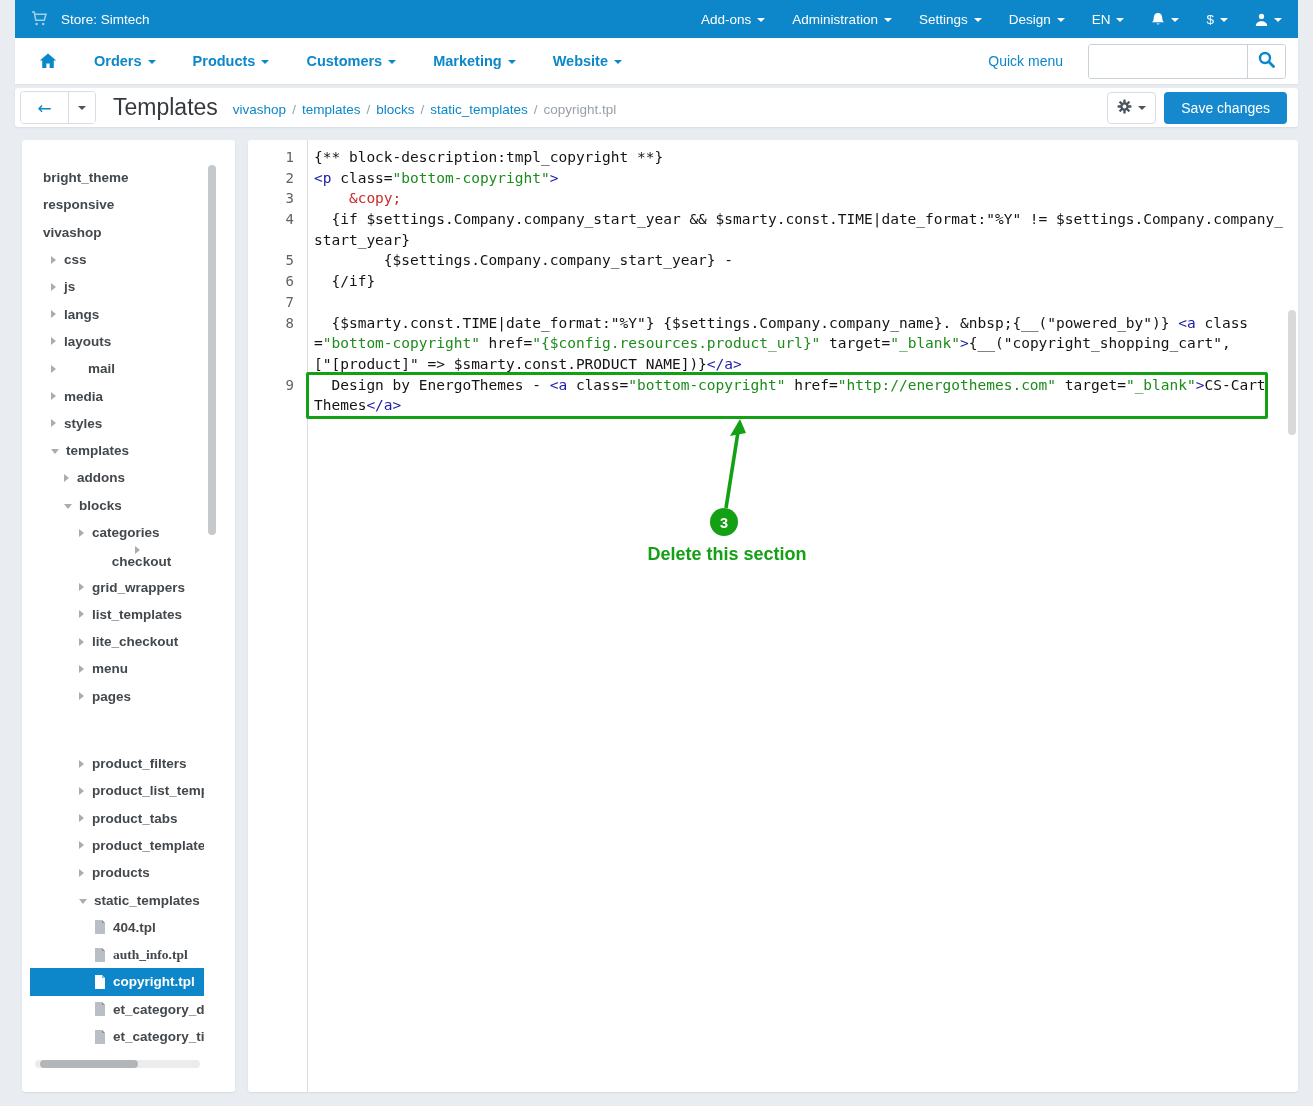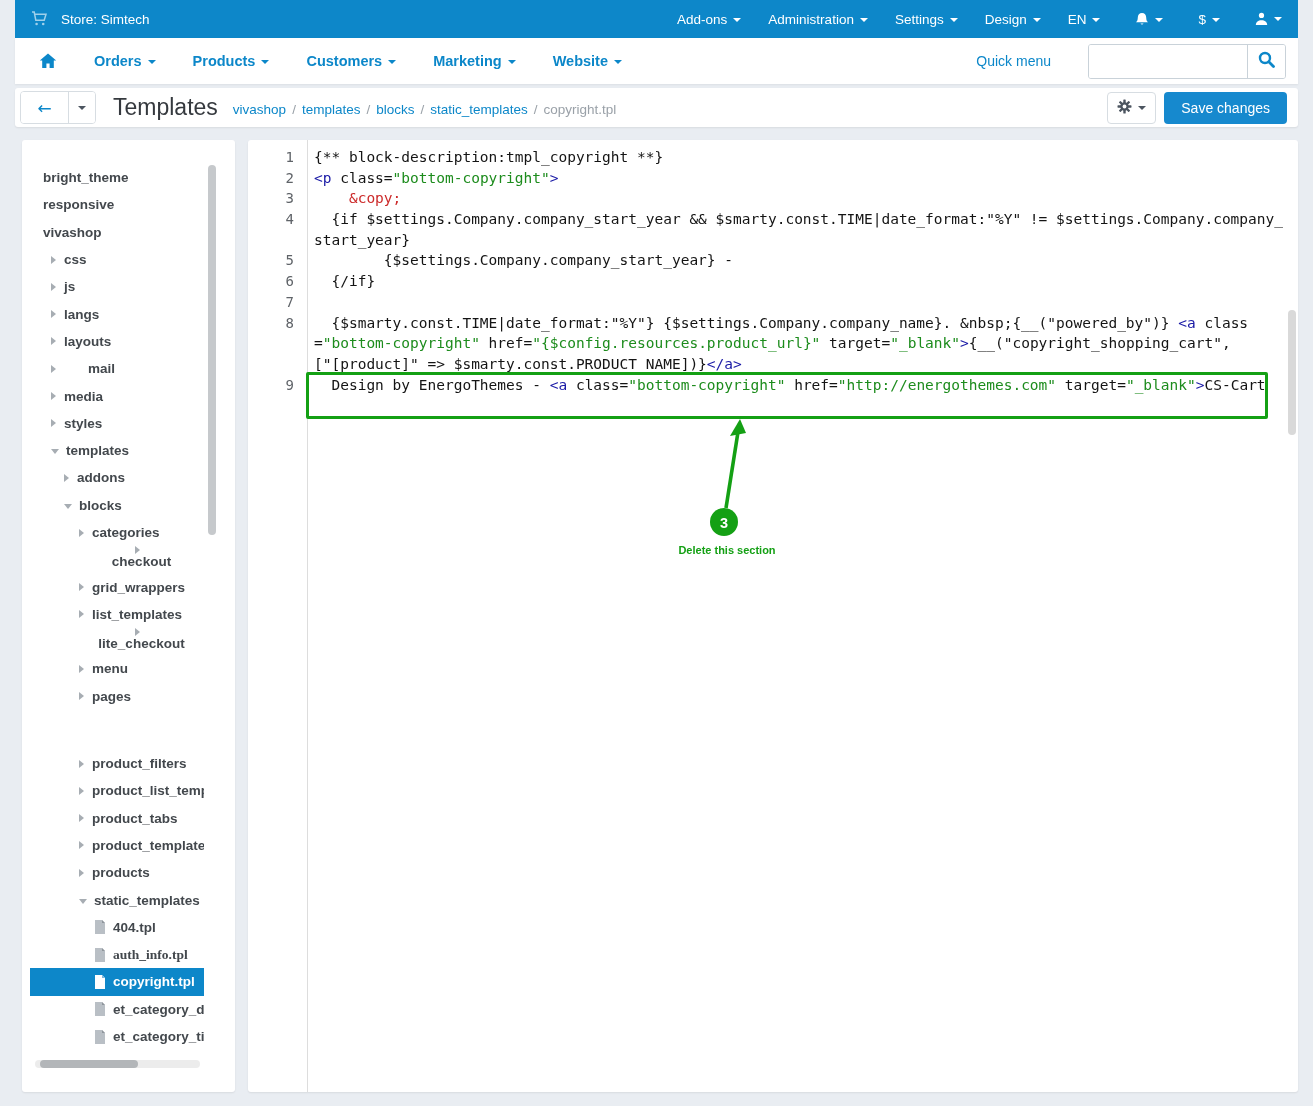--- a/index.html
+++ b/index.html
@@ -7,32 +7,32 @@
     width:1313px;height:1106px;position:relative;overflow:hidden;
     background:#e9edf2;font-family:"Liberation Sans",sans-serif;
     -webkit-font-smoothing:antialiased;
   }
   .card{background:#fff;border-radius:3px;box-shadow:0 1px 2px rgba(0,0,0,.08);}
 
   
   .topbar{position:absolute;left:15px;right:15px;top:0;height:38px;background:#0d87c9;
     display:flex;align-items:center;justify-content:space-between;padding:0 16px;box-sizing:border-box;color:#fff;}
   .topbar-left{display:flex;align-items:center;gap:13px;font-size:13.5px;}
-  .topbar-right{display:flex;align-items:flex-start;gap:35px;font-size:13.5px;}
+  .topbar-right{display:flex;align-items:flex-end;gap:27px;font-size:13.5px;}
   .menu-item{display:flex;align-items:center;gap:6px;cursor:pointer;white-space:nowrap;}
   .caret{width:0;height:0;border-left:4px solid transparent;border-right:4px solid transparent;border-top:4px solid currentColor;display:inline-block;margin-top:1px;}
   .tb-icon{display:flex;align-items:center;}
 
   
   .navbar{position:absolute;left:15px;right:15px;top:38px;height:46px;background:#fff;
     display:flex;align-items:center;padding:0 12px 0 24px;box-sizing:border-box;box-shadow:0 1px 2px rgba(0,0,0,.06);}
   .nav-items{display:flex;align-items:center;gap:37px;color:#0c87c9;font-weight:600;font-size:14.5px;}
   .nav-home{display:flex;align-items:center;margin-right:37px;cursor:pointer;}
   .nav-spacer{flex:1;}
-  .quick-menu{color:#0c87c9;font-size:14px;margin-right:37px;cursor:pointer;}
+  .quick-menu{color:#0c87c9;font-size:14px;margin-right:25px;cursor:pointer;}
   .searchbox{display:flex;width:198px;height:35px;border:1px solid #c9d2d9;border-radius:3px;overflow:hidden;background:#fff;box-sizing:border-box;}
   .search-input{flex:1;border:0;outline:0;padding:0 8px;font-size:13px;font-family:"Liberation Sans",sans-serif;min-width:0;}
   .search-btn{width:38px;border:0;border-left:1px solid #c9d2d9;display:flex;align-items:center;justify-content:center;background:#fff;cursor:pointer;}
 
   
   .titlebar{position:absolute;left:15px;right:15px;top:88px;height:39px;
     display:flex;align-items:center;padding:0 11px 0 5px;box-sizing:border-box;}
   .back-group{display:flex;height:31px;border:1px solid #d7dde2;border-radius:4px;overflow:hidden;background:#fff;}
   .back-btn{width:47px;display:flex;align-items:center;justify-content:center;color:#0c87c9;font-size:17px;background:#fff;border:0;cursor:pointer;font-family:"DejaVu Sans",sans-serif;}
   .back-caret-btn{width:27px;border:0;border-left:1px solid #d7dde2;display:flex;align-items:center;justify-content:center;background:#fff;cursor:pointer;color:#566;}
@@ -66,21 +66,21 @@
   .code-text{padding-left:7px;white-space:pre;flex:1;color:#141414;}
   .row-active .gutter{background:#e4e4e4;}
   .row-active .code-text{background:#efefef;}
   .tk-p{color:#141414;}
   .tk-t{color:#1a1aa6;}
   .tk-s{color:#1d8c1d;}
   .tk-e{color:#cc2a2a;}
 
   .green-box{position:absolute;left:58px;top:232px;width:962px;height:47px;border:3px solid #14a014;border-radius:2px;pointer-events:none;box-sizing:border-box;}
   .anno-svg{position:absolute;left:430px;top:278px;pointer-events:none;}
-  .anno-label{position:absolute;left:399px;top:404px;width:160px;text-align:center;color:#14a014;font-size:11px;font-weight:700;}
+  .anno-label{position:absolute;left:399px;top:404px;width:160px;text-align:center;color:#14a014;font-size:18px;font-weight:700;}
   .ed-scroll{position:absolute;right:2px;top:170px;width:8px;height:125px;background:#d9d9d9;border-radius:4px;}
 </style>
 </head>
 <body>
 
 <div class="topbar">
   <div class="topbar-left">
     <span class="tb-icon">
       <svg width="17" height="16" viewBox="0 0 17 16" fill="none">
         <path d="M1 1h2.2l1.6 8.2h8.4l1.8-5.9H4" stroke="#9fd0ea" stroke-width="1.5" fill="none"></path>
@@ -281,21 +281,21 @@
         <span>checkout</span>
       </div>
       <div class="tree-row" style="padding-left: 49px;">
         <span class="tri-closed"></span>
         <span>grid_wrappers</span>
       </div>
       <div class="tree-row" style="padding-left: 49px;">
         <span class="tri-closed"></span>
         <span>list_templates</span>
       </div>
-      <div class="tree-row" style="padding-left: 49px; flex-direction: column;">
+      <div class="tree-row" style="padding-left: 49px;">
         <span class="tri-closed"></span>
         <span>lite_checkout</span>
       </div>
       <div class="tree-row" style="padding-left: 49px;">
         <span class="tri-closed"></span>
         <span>menu</span>
       </div>
       <div class="tree-row" style="padding-left: 49px;">
         <span class="tri-closed"></span>
         <span>pages</span>
@@ -437,20 +437,24 @@
         <div class="gutter"></div>
         <div class="code-text"><span class="tk-p">=</span><span class="tk-s">"bottom-copyright"</span><span class="tk-p"> href=</span><span class="tk-s">"{$config.resources.product_url}"</span><span class="tk-p"> target=</span><span class="tk-s">"_blank"</span><span class="tk-t">&gt;</span><span class="tk-p">{__("copyright_shopping_cart",</span></div>
       </div>
       <div class="code-row">
         <div class="gutter"></div>
         <div class="code-text"><span class="tk-p">["[product]" =&gt; $smarty.const.PRODUCT_NAME])}</span><span class="tk-t">&lt;/a&gt;</span></div>
       </div>
       <div class="code-row">
         <div class="gutter">9</div>
         <div class="code-text"><span class="tk-p">  Design by EnergoThemes - </span><span class="tk-t">&lt;a</span><span class="tk-p"> class=</span><span class="tk-s">"bottom-copyright"</span><span class="tk-p"> href=</span><span class="tk-s">"http://energothemes.com"</span><span class="tk-p"> target=</span><span class="tk-s">"_blank"</span><span class="tk-t">&gt;</span><span class="tk-p">CS-Cart</span></div>
+      </div>
+      <div class="code-row">
+        <div class="gutter"></div>
+        <div class="code-text"><span class="tk-p">Themes</span><span class="tk-t">&lt;/a&gt;</span></div>
       </div>
     </div>
 
   <div class="green-box"></div>
 
   <svg class="anno-svg" width="140" height="125" viewBox="0 0 140 125">
     <line x1="48" y1="90" x2="60" y2="14" stroke="#14a014" stroke-width="3.6"></line>
     <polygon points="62,1 52,18 68,15" fill="#14a014"></polygon>
     <circle cx="46" cy="104" r="14" fill="#14a014"></circle>
     <text x="46" y="109.5" text-anchor="middle" font-size="14.5" font-weight="bold" fill="#ffffff" font-family="Liberation Sans, sans-serif">3</text>

